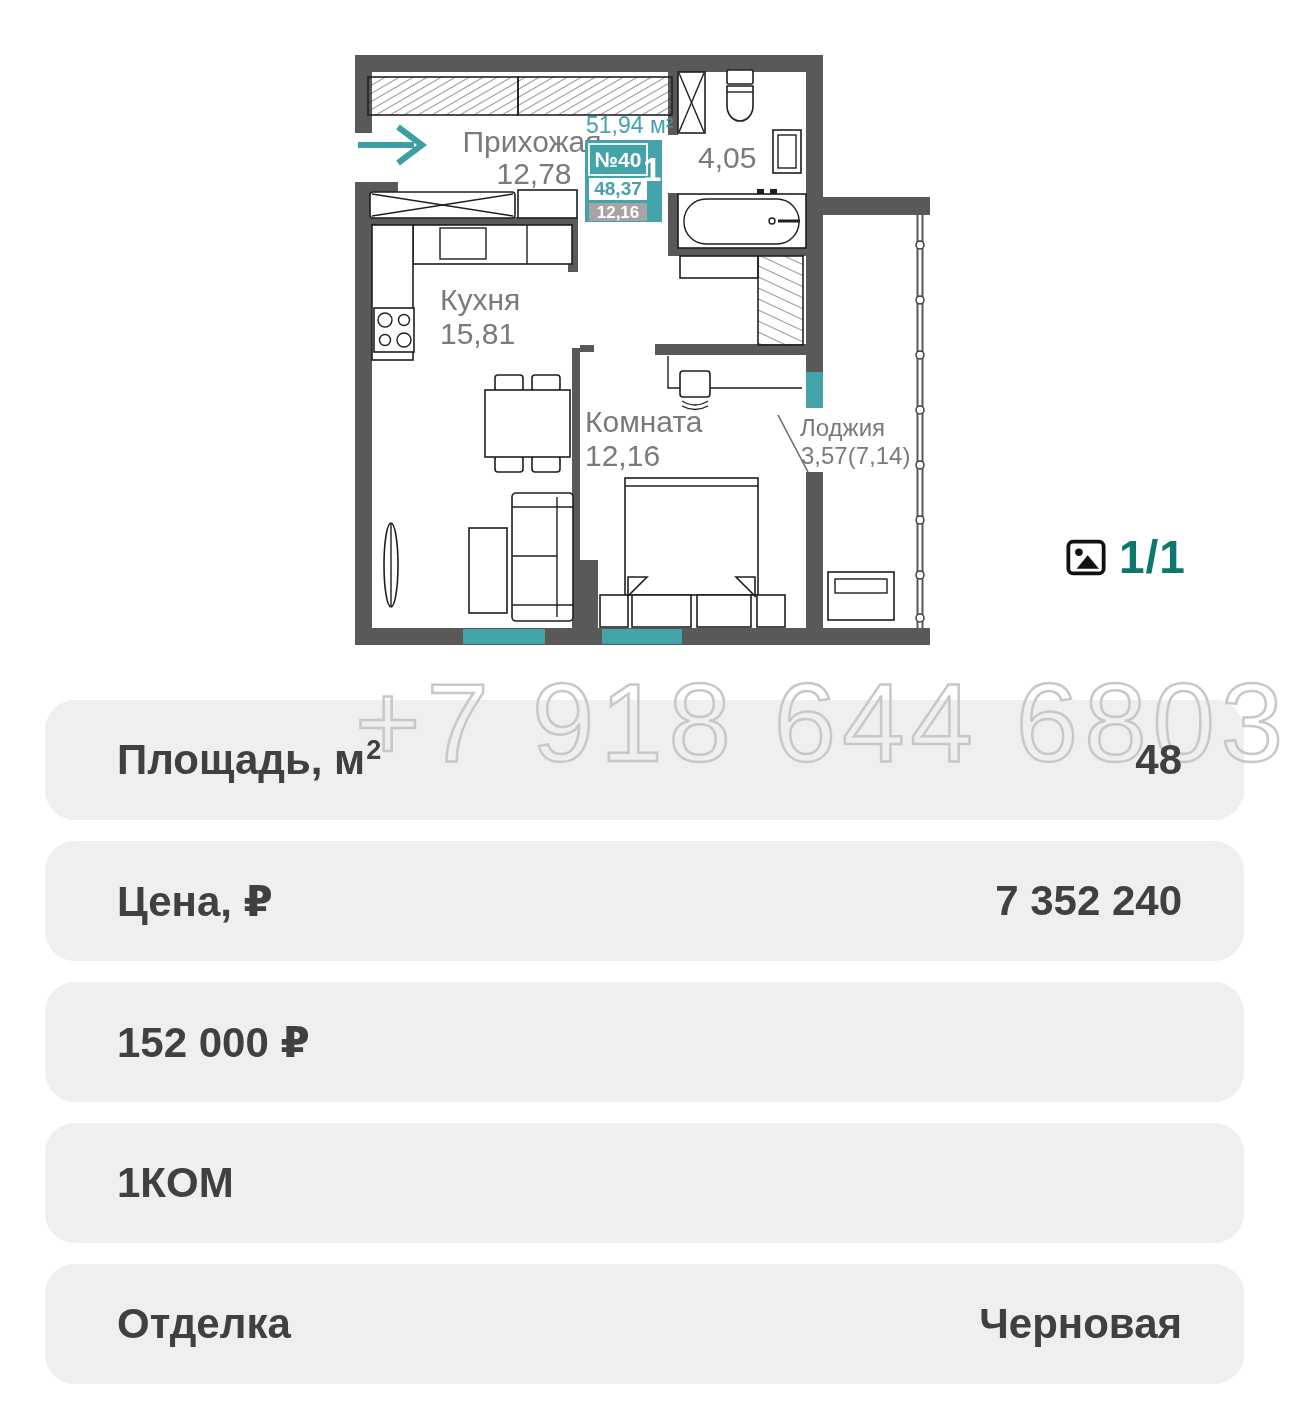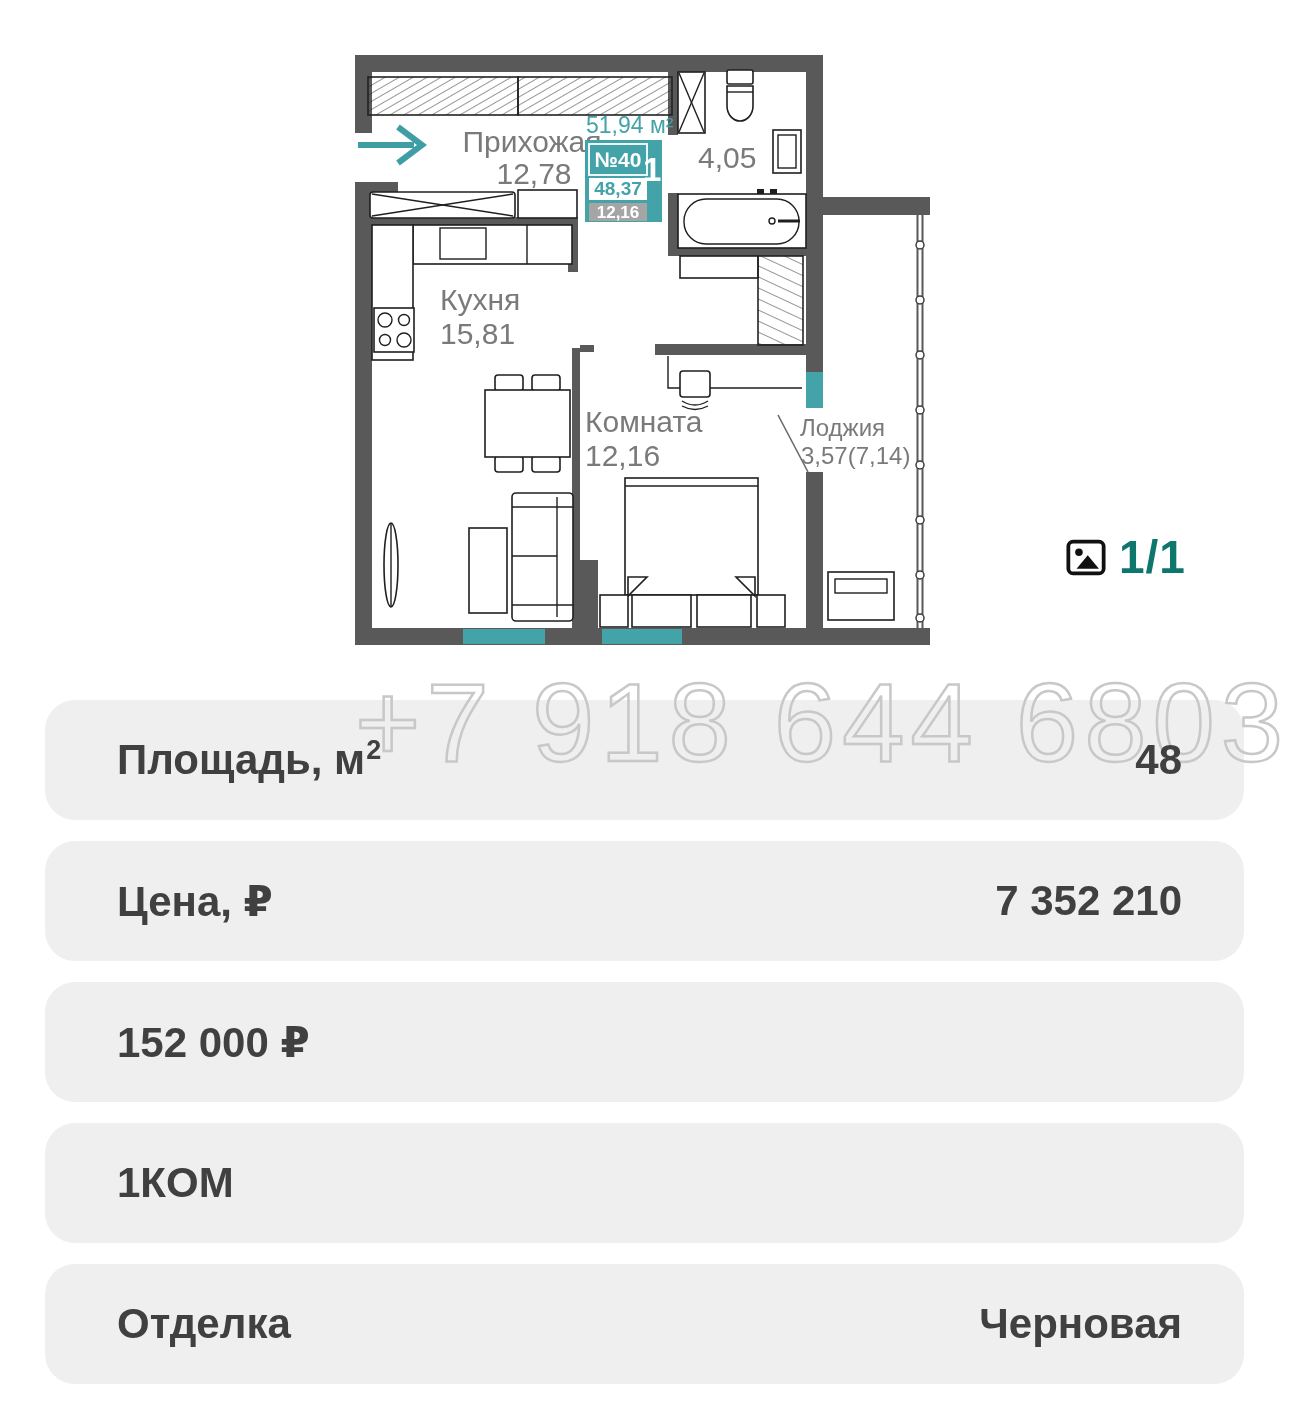--- a/index.html
+++ b/index.html
@@ -227,21 +227,21 @@
 
 <div class="watermark">+7 918 644 6803</div>
 
 <div class="rows">
   <div class="row">
     <span class="lbl"><span>Площадь, м</span><span class="sup">2</span></span>
     <span class="val">48</span>
   </div>
   <div class="row">
     <span class="lbl"><span>Цена, ₽</span><span class="sup"></span></span>
-    <span class="val">7 352 210</span>
+    <span class="val">7 352 240</span>
   </div>
   <div class="row">
     <span class="val">152 000 ₽</span>
   </div>
   <div class="row">
     <span class="val">1КОМ</span>
   </div>
   <div class="row">
     <span class="lbl"><span>Отделка</span><span class="sup"></span></span>
     <span class="val">Черновая</span>

